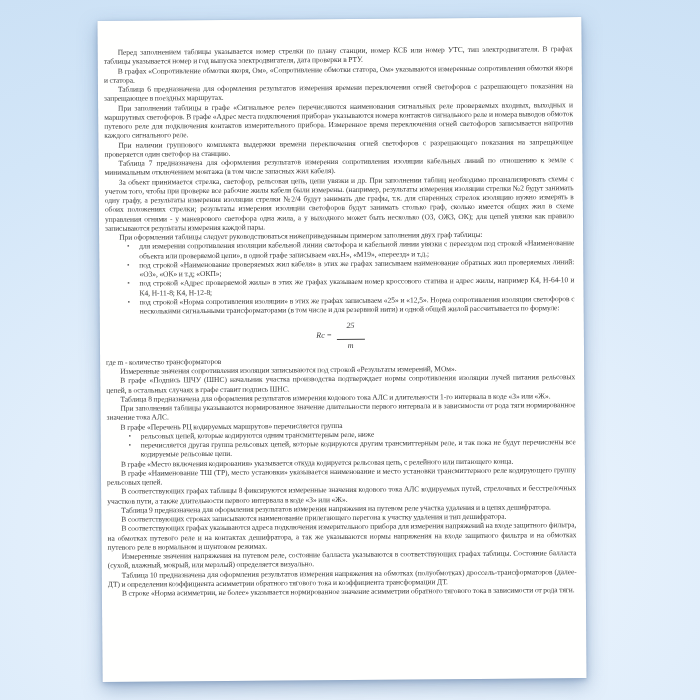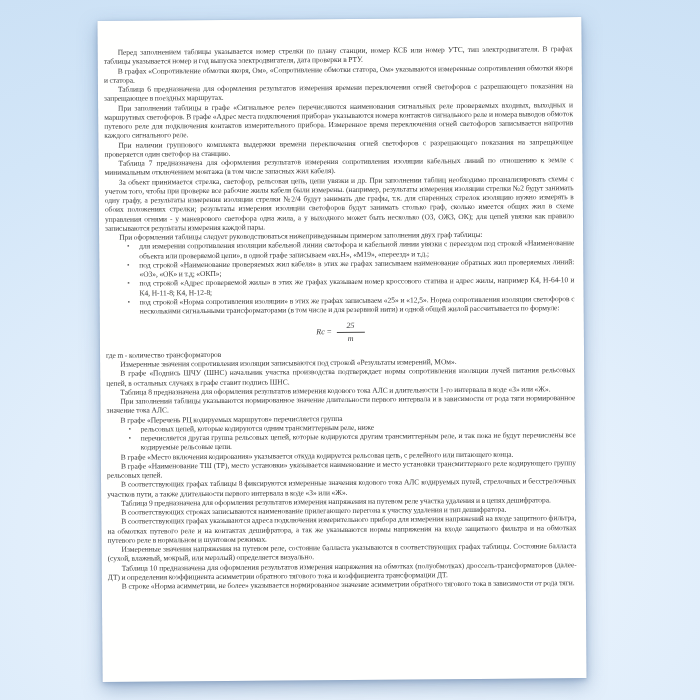--- a/index.html
+++ b/index.html
@@ -21,21 +21,21 @@
     color:#3a3a3a;text-align:justify;
     hyphens:auto;-webkit-hyphens:auto;word-spacing:-0.2px;
   }
   .para{margin:0;text-indent:14px;}
   .plain{margin:0;text-indent:0;}
   .bullet{display:flex;margin:0;}
   .bullet .marker{flex:none;width:12px;margin-left:22px;text-align:left;font-size:6px;line-height:9.25px;color:#3a3a3a;}
   .bullet .btext{flex:1;text-align:justify;}
   .formula{text-align:center;margin:7px 0 5px;font-style:italic;font-size:8px;line-height:10px;color:#3a3a3a;}
   .frac{display:inline-block;vertical-align:middle;text-align:center;margin-left:3px;}
-  .frac .num{display:block;border-bottom:0.8px solid #4a4a4a;padding:0 10px 1px;}
+  .frac .num{display:block;border-bottom:0.8px solid #4a4a4a;padding:0 10px 8px;}
   .frac .den{display:block;padding-top:0.5px;}
 </style>
 </head>
 <body>
 
 <div class="page">
   <div class="content" lang="ru">
 
     <p class="para">Перед заполнением таблицы указывается номер стрелки по плану станции, номер КСБ или номер УТС, тип электродвигателя. В графах таблицы указывается номер и год выпуска электродвигателя, дата проверки в РТУ.</p>
     <p class="para">В графах «Сопротивление обмотки якоря, Ом», «Сопротивление обмотки статора, Ом» указываются измеренные сопротивления обмотки якоря и статора.</p>

